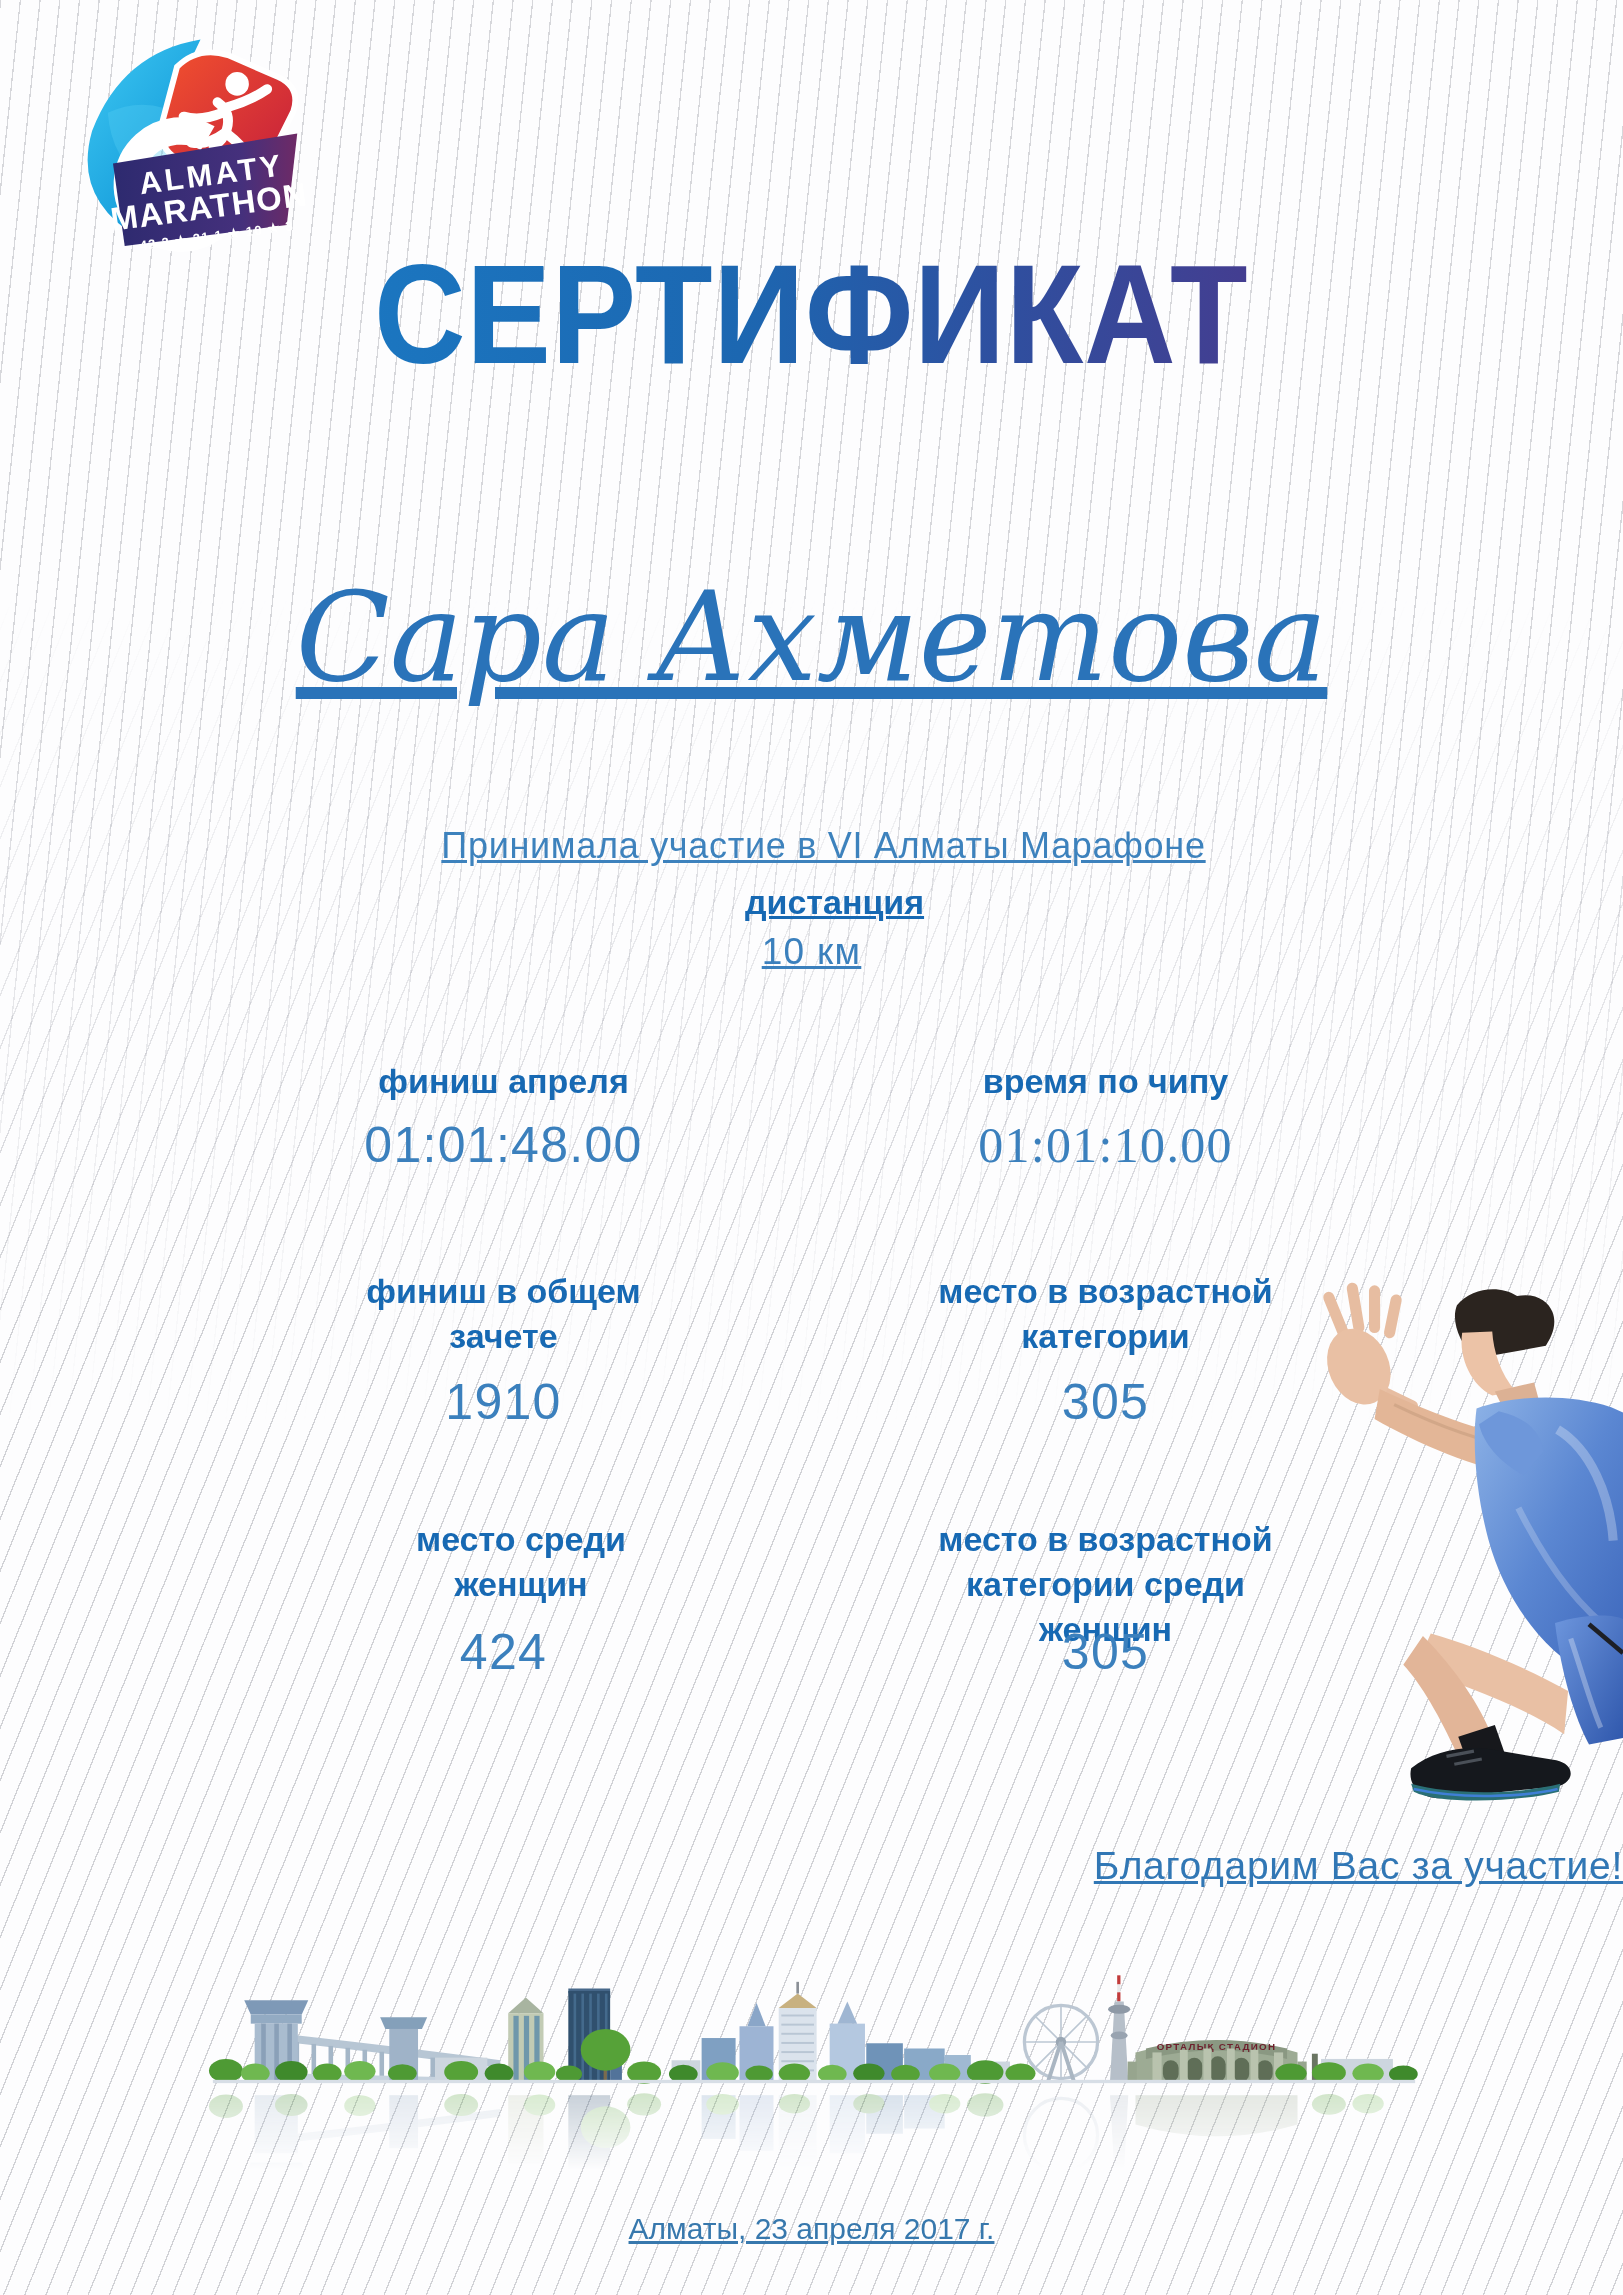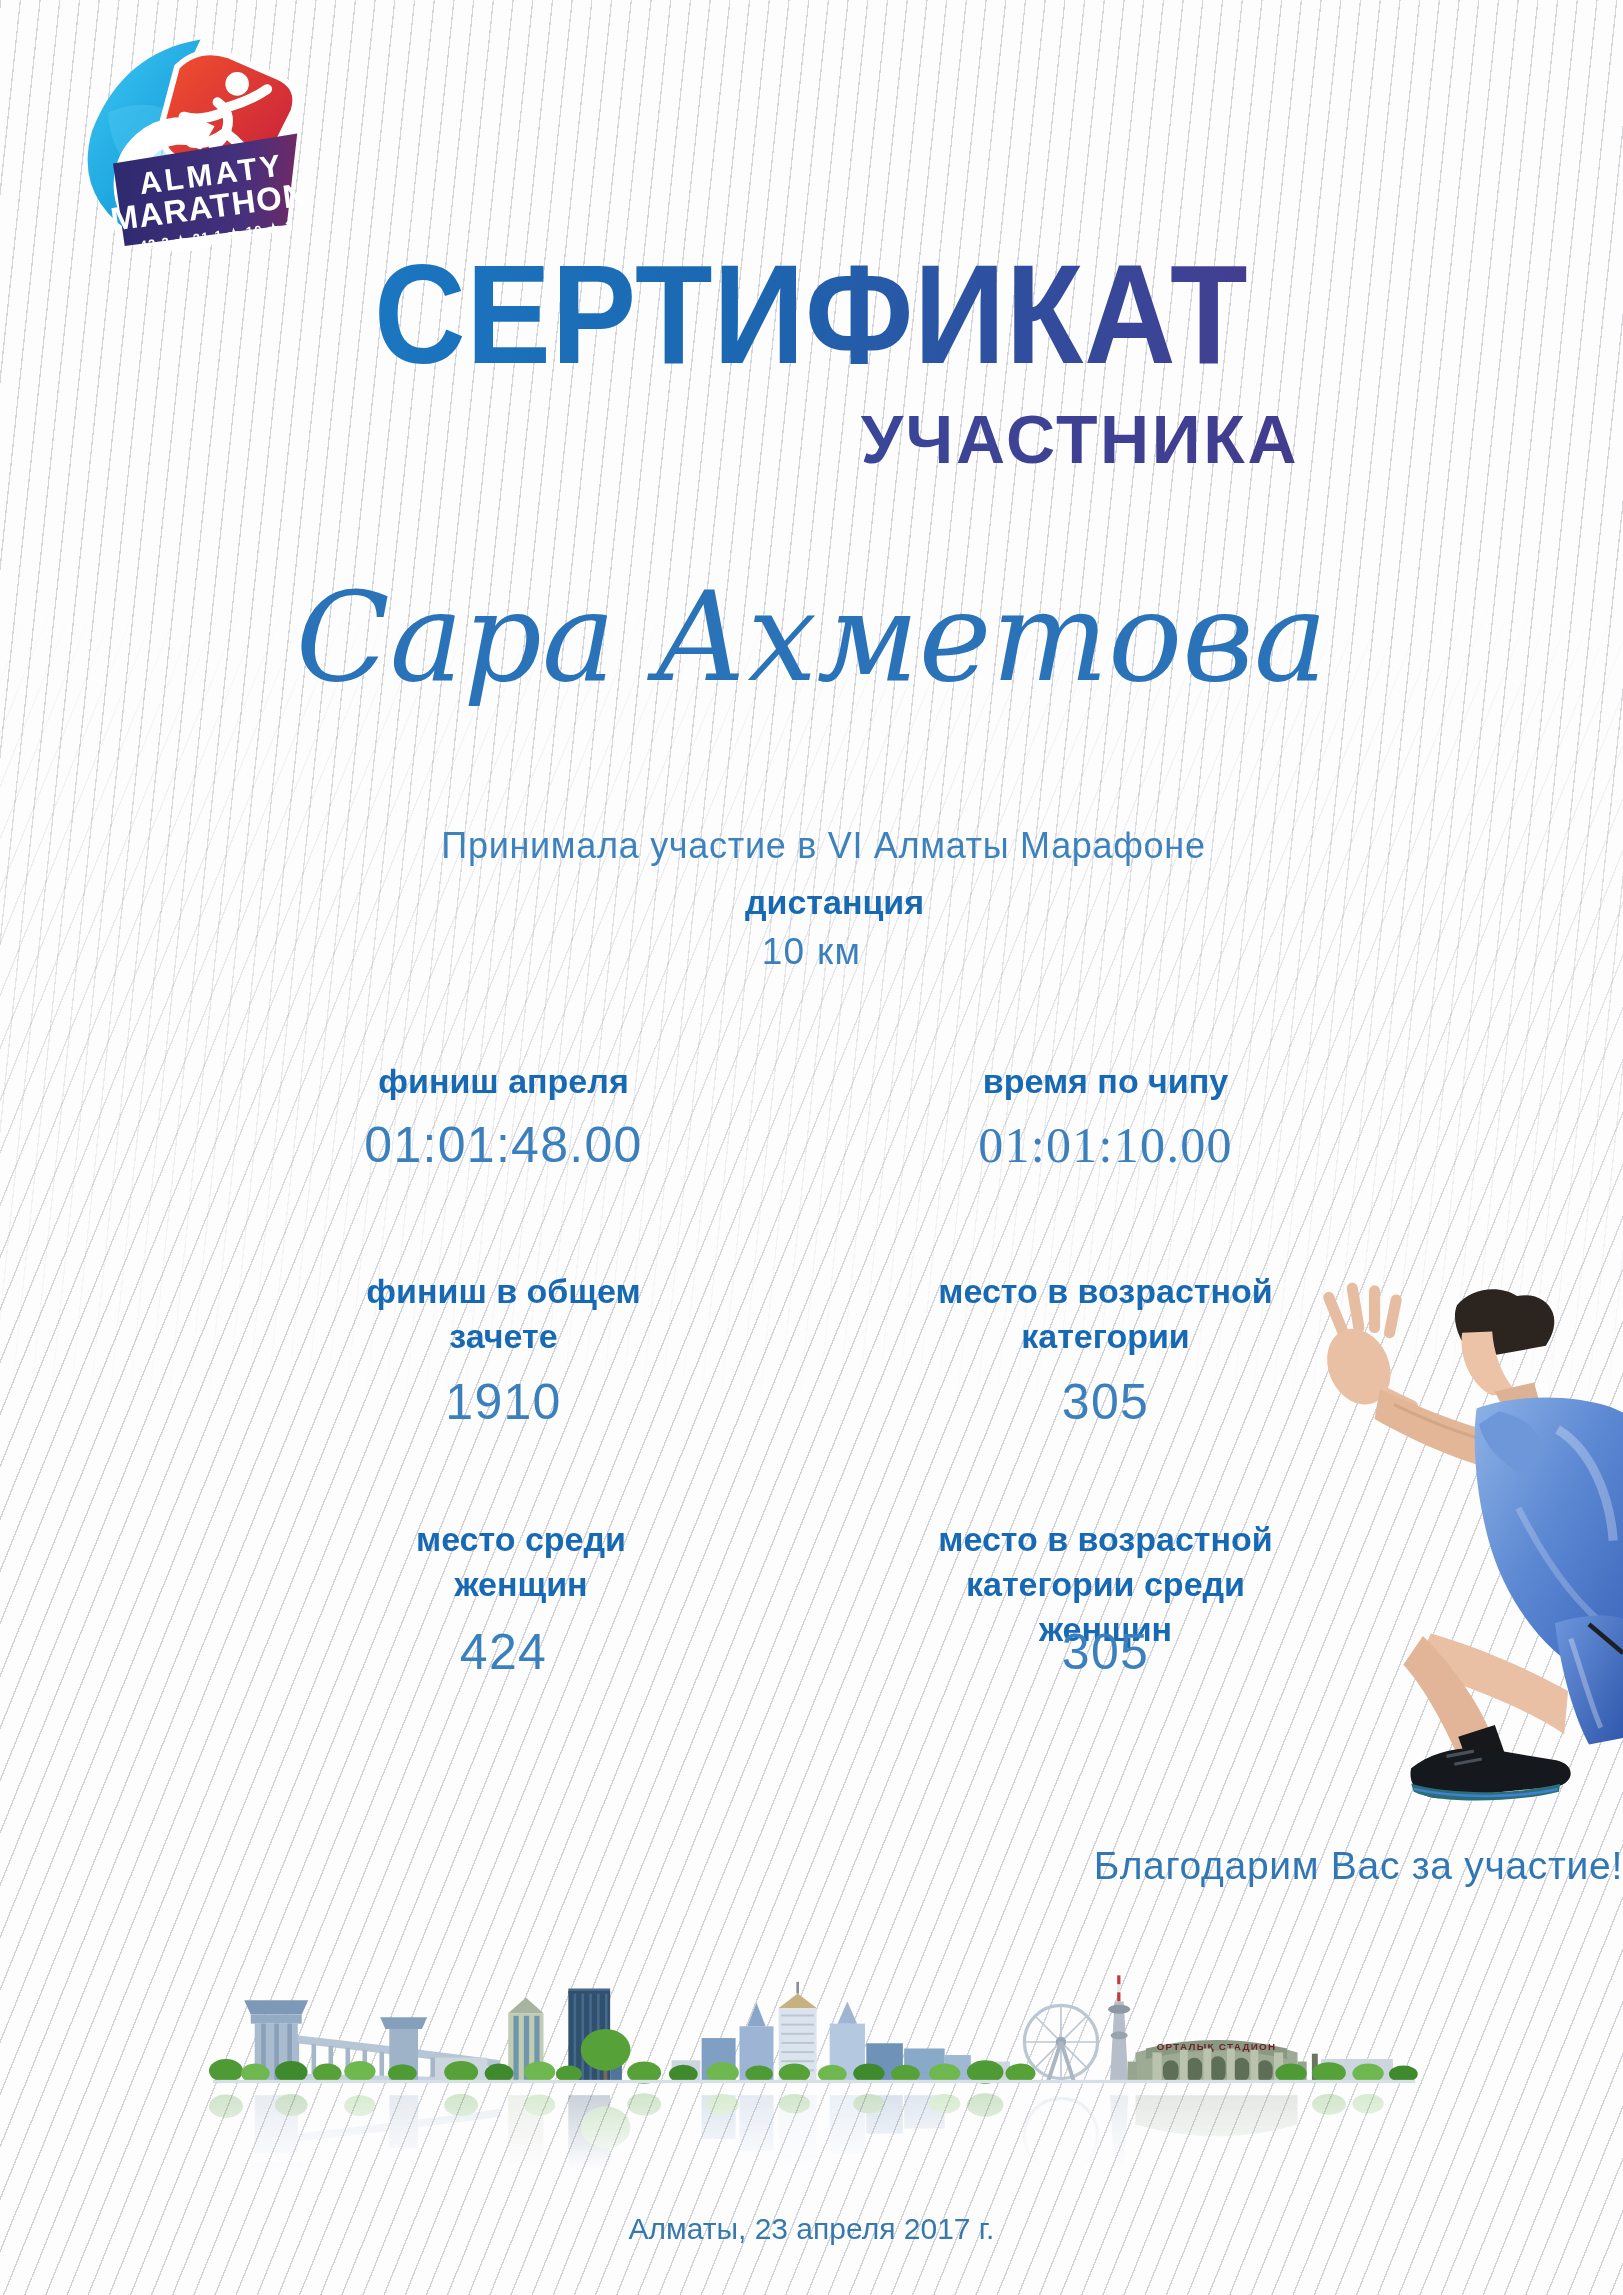--- a/index.html
+++ b/index.html
@@ -16,21 +16,21 @@
     -webkit-mask-image:linear-gradient(to bottom,#000 0%,#000 30%,transparent 62%);
             mask-image:linear-gradient(to bottom,#000 0%,#000 30%,transparent 62%);
   }
   .lines-bottom{
     background:repeating-linear-gradient(112deg,
       rgba(148,150,160,.42) 0 1.3px, transparent 1.3px 19.6px);
     -webkit-mask-image:linear-gradient(to bottom,transparent 26%,#000 58%,#000 100%);
             mask-image:linear-gradient(to bottom,transparent 26%,#000 58%,#000 100%);
   }
   .abs{position:absolute;}
-  .center{left:0;width:100%;text-align:center;}
+  .center{left:0;width:100%;text-align:center;text-decoration:underline;}
 
   
   .logo{left:62px;top:34px;width:247px;height:220px;z-index:3;}
   .title-block{left:319px;top:243px;width:984px;z-index:2;}
   .title-main{
     display:block;text-align:center;
     font-size:141px;font-weight:bold;line-height:1.02;letter-spacing:0.7px;
     transform:scaleX(.9);transform-origin:center;
     background:linear-gradient(90deg,#1b76c0 0%,#1c67b1 42%,#2f4f9f 72%,#443d90 100%);
     -webkit-background-clip:text;background-clip:text;
@@ -130,21 +130,20 @@
           <text x="232" y="232" font-size="47" letter-spacing="5">ALMATY</text>
           <text x="222" y="282" font-size="50" letter-spacing="2">MARATHON</text>
           <text x="228" y="317" font-size="20" letter-spacing="2">42.2 ★ 21.1 ★ 10 ★ 3</text>
         </g>
       </g>
     </svg>
   </div>
 
   <div class="abs title-block">
     <span class="title-main">СЕРТИФИКАТ</span>
-    <span class="title-sub">УЧАСТНИКА</span>
   </div>
 
   <div class="abs center name">Сара Ахметова</div>
 
   <div class="abs center participation">Принимала участие в VI Алматы Марафоне</div>
 
   <div class="abs center lbl dist-lbl">дистанция</div>
   <div class="abs center val dist-val">10 км</div>
 
   <div class="abs lbl r1l">финиш апреля</div>

